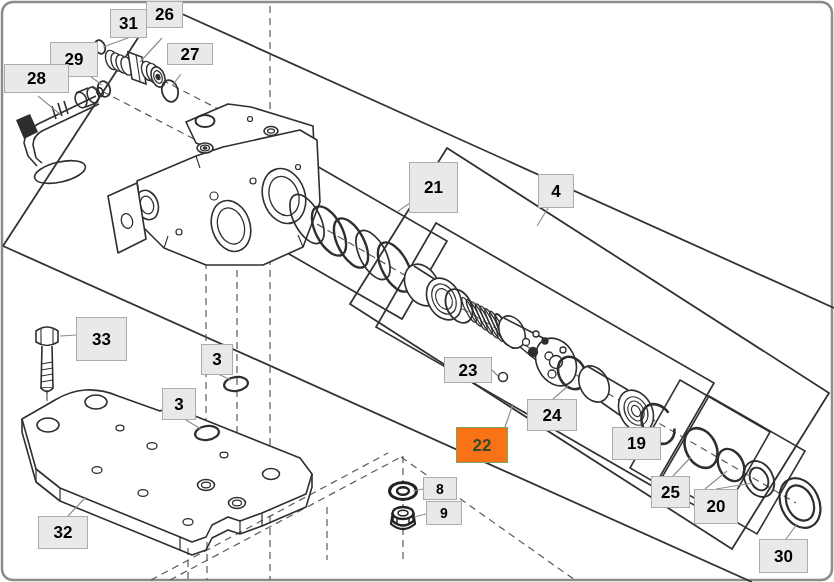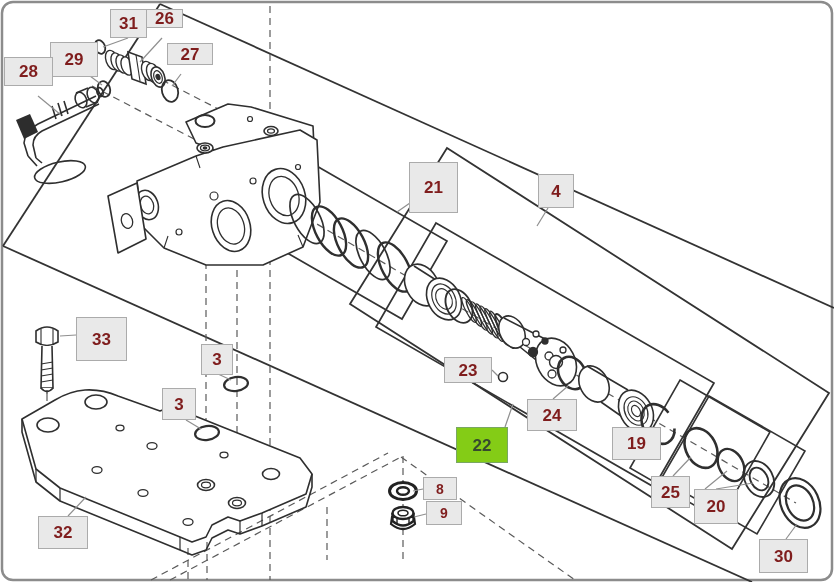--- a/index.html
+++ b/index.html
@@ -4,25 +4,25 @@
 <style>
   html,body{margin:0;padding:0;background:#ffffff;}
   .stage{
     position:relative;width:834px;height:582px;background:#ffffff;
     font-family:"Liberation Sans",sans-serif;overflow:hidden;
   }
   .stage svg{position:absolute;left:0;top:0;}
   .callout{
     position:absolute;display:flex;align-items:center;justify-content:center;
     background:#e9e9e9;border:1px solid #ababab;
-    color:#7f1d1d;font-weight:bold;font-size:17px;line-height:1;
+    color:#000000;font-weight:bold;font-size:17px;line-height:1;
     box-sizing:border-box;user-select:none;
   }
   .callout.small{font-size:14px;}
-  .callout.highlight{background:#84cc16;border:1px solid #79a763;color:#364a2e;}
+  .callout.highlight{background:#f97316;border:1px solid #79a763;color:#364a2e;}
 </style>
 </head>
 <body>
 
 <div class="stage">
 
 <svg width="834" height="582" viewBox="0 0 834 582">
 
   <rect x="2" y="2" width="830" height="578" rx="11" fill="none" stroke="#8c8c8c" stroke-width="2.5"></rect>
 
@@ -247,30 +247,30 @@
     <path d="M68,516 L86,497"></path>
     <path d="M423,489 L413,491"></path>
     <path d="M426,514 L414,517"></path>
     <path d="M47,390 L47,394" stroke="#2f2f2f"></path>
   </g>
 </svg>
 
   <div class="callout" style="left:110px;top:9px;width:37px;height:29px">
       <span>31</span>
     </div>
-  <div class="callout" style="left:146px;top:9px;width:37px;height:19px">
+  <div class="callout" style="left:146px;top:1px;width:37px;height:27px">
       <span>26</span>
     </div>
   <div class="callout" style="left:167px;top:43px;width:46px;height:22px">
       <span>27</span>
     </div>
   <div class="callout" style="left:50px;top:42px;width:48px;height:35px">
       <span>29</span>
     </div>
-  <div class="callout" style="left:4px;top:57px;width:49px;height:29px">
+  <div class="callout" style="left:4px;top:64px;width:65px;height:29px">
       <span>28</span>
     </div>
   <div class="callout" style="left:409px;top:162px;width:49px;height:51px">
       <span>21</span>
     </div>
   <div class="callout" style="left:538px;top:174px;width:36px;height:34px">
       <span>4</span>
     </div>
   <div class="callout" style="left:444px;top:357px;width:48px;height:26px">
       <span>23</span>

